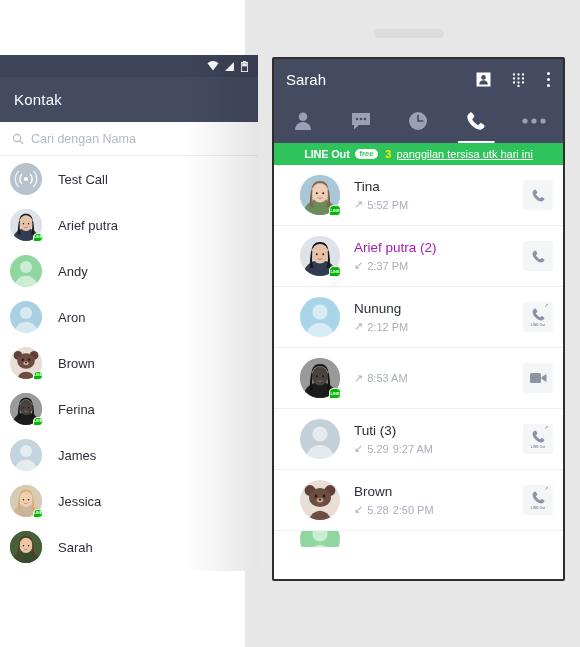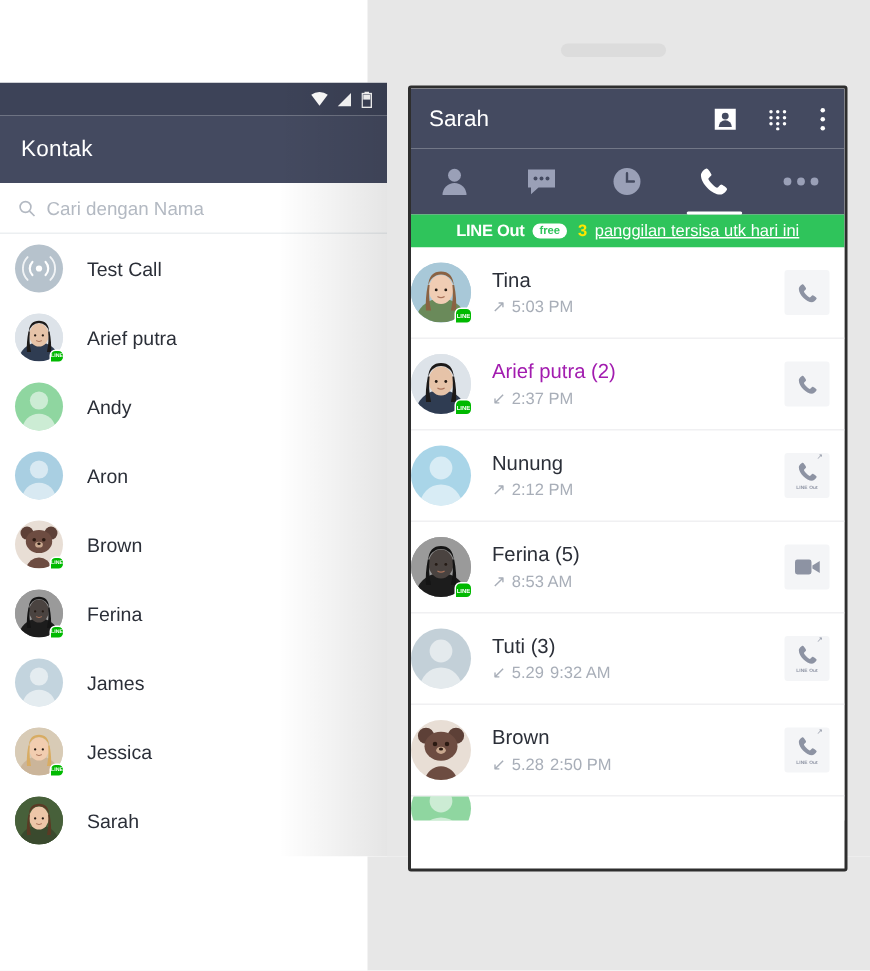--- a/index.html
+++ b/index.html
@@ -112,21 +112,21 @@
   .banner .lo{ color:#fff; font-size:11px; font-weight:bold; letter-spacing:-.2px;}
   .banner .free{
     background:#ffffff; color:#2fc45b; font-size:7.5px; font-weight:bold;
     border-radius:7px; padding:1.5px 5px; line-height:1;
   }
   .banner .cnt{ color:#ffe600; font-size:11px; font-weight:bold; margin-left:2px;}
   .banner .txt{ color:#ffffff; font-size:11px;text-decoration:underline; }
 
   .rp-list{ background:#ffffff; }
   .rp-row{
-    height:61px; display:flex; align-items:center; padding:0 10px 0 0;
+    height:61px; display:flex; align-items:center; padding:0 10px 0 26px;
     border-bottom:1px solid #f0f0f2; position:relative;
   }
   .rp-row .meta{ flex:1; margin-left:14px; }
   .rp-row .cname{ font-size:13.5px; color:#2b2f38; margin-bottom:4px; }
   .rp-row .cname.missed{ color:#a21caf; }
   .rp-row .ctime{ font-size:11px; color:#a8aeb8; display:flex; align-items:center; gap:4px;}
   .arrow{ font-size:11px; color:#a8aeb8; }
   .act{
     width:30px; height:30px; background:#f4f5f7; border-radius:2px;
     display:flex; flex-direction:column; align-items:center; justify-content:center;
@@ -417,21 +417,21 @@
                 <circle cx="23.2" cy="18.3" r="0.95" fill="#241a14"></circle>
                 <path d="M17.6 22.6 q2.4 1.6 4.8 0" stroke="#a9725a" stroke-width="0.8" fill="none"></path>
               </svg>
             </div>
             <span class="line-badge">LINE</span>
           </div>
           <div class="meta">
             <div class="cname">Tina</div>
             <div class="ctime">
               <span class="arrow">↗</span>
-              <span>5:03 PM</span>
+              <span>5:52 PM</span>
             </div>
           </div>
           <div class="act">
             <svg width="15" height="15" viewBox="0 0 24 24">
               <path d="M6.6 2.5 C5.4 2.5 2.5 5.2 2.5 7.4 c0 6.1 8 14.1 14.1 14.1 2.2 0 4.9-2.9 4.9-4.1 0-0.7-3.5-3.2-4.2-3.2-0.8 0-2.3 2.3-3 2.3-1.2 0-6.4-5.2-6.4-6.4 0-0.7 2.3-2.2 2.3-3 0-0.7-2.5-4.6-3.6-4.6z" fill="#8d93a3"></path>
             </svg>
           </div>
         </div>
         <div class="rp-row">
           <div class="av av-40">
@@ -497,21 +497,20 @@
                 <path d="M11.2 15 c-1.2 6 -1.6 12 -1.2 17 l3.4 0 c-1.4 -6 -1.6 -12 -1 -17 z" fill="#141414"></path>
                 <path d="M28.8 15 c1.2 6 1.6 12 1.2 17 l-3.4 0 c1.4 -6 1.6 -12 1 -17 z" fill="#141414"></path>
                 <circle cx="16.8" cy="18.3" r="0.95" fill="#241a14"></circle>
                 <circle cx="23.2" cy="18.3" r="0.95" fill="#241a14"></circle>
                 <path d="M17.6 22.6 q2.4 1.6 4.8 0" stroke="#a9725a" stroke-width="0.8" fill="none"></path>
               </svg>
             </div>
             <span class="line-badge">LINE</span>
           </div>
           <div class="meta">
-            <div class="cname">Ferina (5)</div>
             <div class="ctime">
               <span class="arrow">↗</span>
               <span>8:53 AM</span>
             </div>
           </div>
           <div class="act">
             <svg width="17" height="12" viewBox="0 0 17 12">
               <rect x="0" y="1" width="11" height="10" rx="1.6" fill="#8d93a3"></rect>
               <path d="M11.6 5 L16.5 2 V10 L11.6 7 Z" fill="#8d93a3"></path>
             </svg>
@@ -524,21 +523,21 @@
                 <circle cx="20" cy="15" r="7.6" fill="rgba(255,255,255,0.55)"></circle>
                 <path d="M6 40 a14 14 0 0 1 28 0 Z" fill="rgba(255,255,255,0.55)"></path>
               </svg>
             </div>
           </div>
           <div class="meta">
             <div class="cname">Tuti (3)</div>
             <div class="ctime">
               <span class="arrow">↙</span>
               <span>5.29</span>
-              <span>9:32 AM</span>
+              <span>9:27 AM</span>
             </div>
           </div>
           <div class="act">
             <div style="position:relative;line-height:0"><svg width="15" height="15" viewBox="0 0 24 24">
                 <path d="M6.6 2.5 C5.4 2.5 2.5 5.2 2.5 7.4 c0 6.1 8 14.1 14.1 14.1 2.2 0 4.9-2.9 4.9-4.1 0-0.7-3.5-3.2-4.2-3.2-0.8 0-2.3 2.3-3 2.3-1.2 0-6.4-5.2-6.4-6.4 0-0.7 2.3-2.2 2.3-3 0-0.7-2.5-4.6-3.6-4.6z" fill="#8d93a3"></path>
               </svg><span style="position:absolute;right:-3px;top:-2px;font-size:5px;color:#8d93a3">↗</span></div>
             <span class="lolabel">LINE Out</span>
           </div>
         </div>
         <div class="rp-row">

